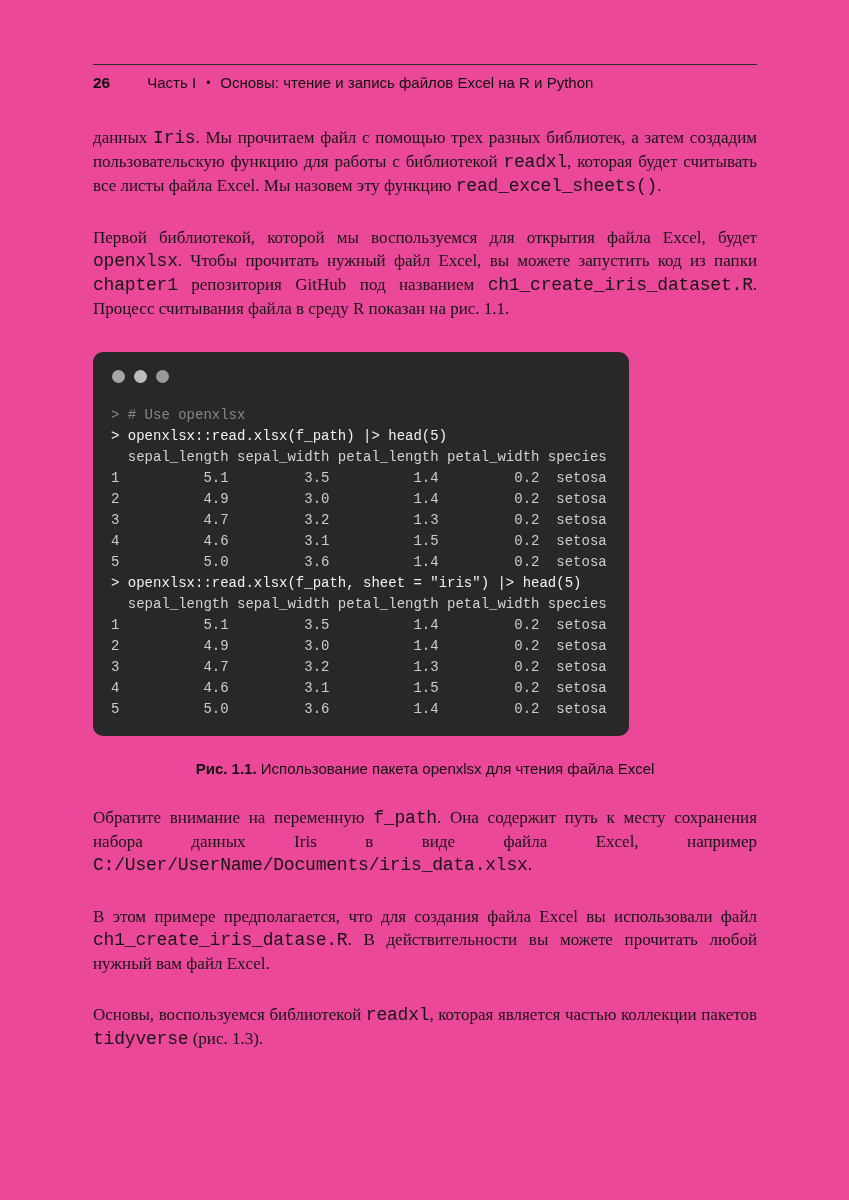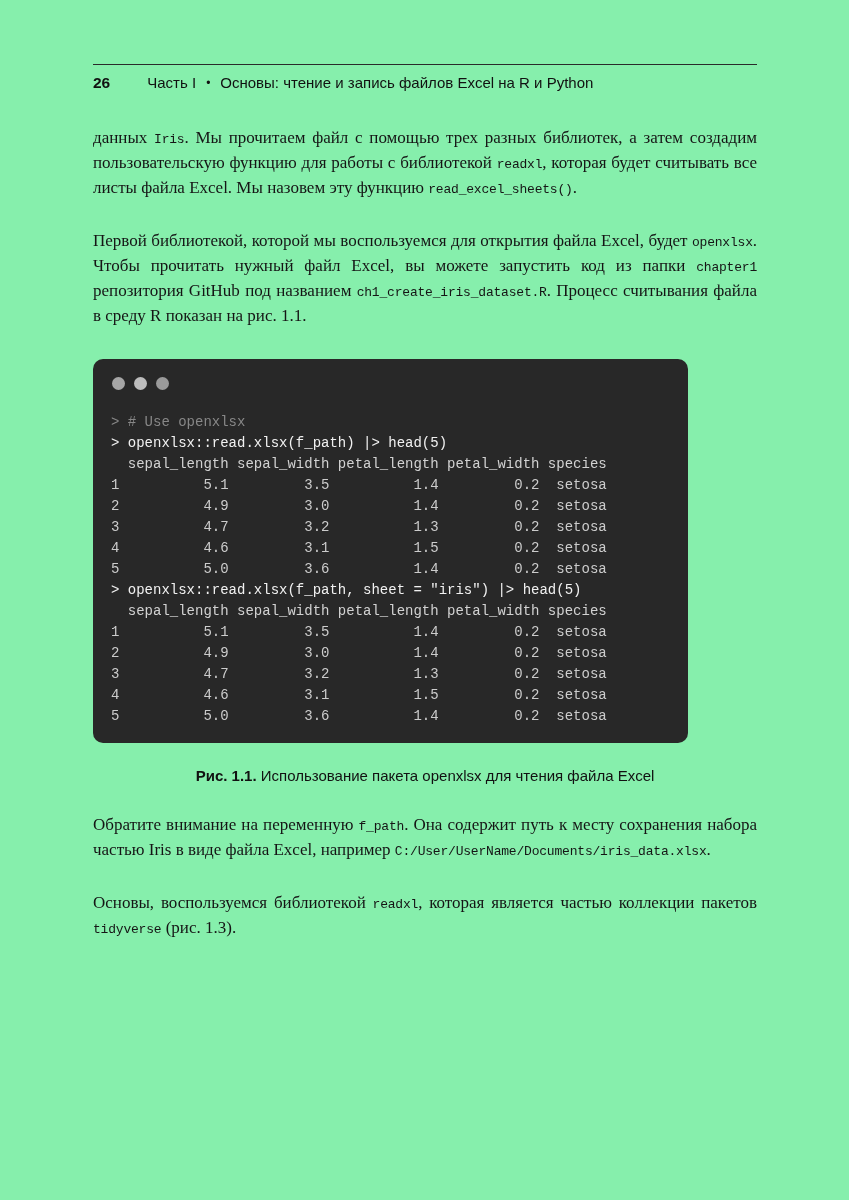--- a/index.html
+++ b/index.html
@@ -1,20 +1,20 @@
 <!DOCTYPE html>
 <html><head>
 <meta charset="utf-8">
 <style>
   * { margin:0; padding:0; box-sizing:border-box; }
   html,body { background:#ffffff; }
   body { width:849px; height:1200px; position:relative; }
   .page {
     position:absolute; inset:0;
-    background:#86efac;
+    background:#ec4899;
     overflow:hidden;
     color:#151515;
     font-family:"Liberation Serif", serif;
   }
 
   
   .running-head {
     position:absolute;
     top:64px; left:93px; width:664px;
     border-top:1.5px solid #2a2a2a;
@@ -32,28 +32,28 @@
   .body-col {
     position:absolute;
     top:126px; left:93px; width:664px;
     font-size:17px; line-height:23px;
     text-align:justify;
     color:#151515;
   }
   .body-col p + p { margin-top:28px; }
   .code {
     font-family:"Liberation Mono", "DejaVu Sans Mono", monospace;
-    font-size:13px;
+    font-size:18px;
     letter-spacing:-0.2px;
   }
 
   
   figure { margin:32px 0 0 0; }
   .terminal {
-    width:595px;
+    width:536px;
     background:#282828;
     border-radius:10px;
     padding:14px 15px 16px 0;
   }
   .traffic-lights { display:flex; gap:9px; padding:4px 0 0 19px; }
   .dot { width:13px; height:13px; border-radius:50%; }
   .dot-1 { background:#a6a6a6; }
   .dot-2 { background:#bdbdbd; }
   .dot-3 { background:#9a9a9a; }
   .terminal-output {
@@ -105,17 +105,18 @@
           <span class="dot dot-2"></span>
           <span class="dot dot-3"></span>
         </div>
         <div class="terminal-output"><div class="tl comment">&gt; # Use openxlsx</div><div class="tl command">&gt; openxlsx::read.xlsx(f_path) |&gt; head(5)</div><div class="tl header">  sepal_length sepal_width petal_length petal_width species</div><div class="tl row">1          5.1         3.5          1.4         0.2  setosa</div><div class="tl row">2          4.9         3.0          1.4         0.2  setosa</div><div class="tl row">3          4.7         3.2          1.3         0.2  setosa</div><div class="tl row">4          4.6         3.1          1.5         0.2  setosa</div><div class="tl row">5          5.0         3.6          1.4         0.2  setosa</div><div class="tl command">&gt; openxlsx::read.xlsx(f_path, sheet = "iris") |&gt; head(5)</div><div class="tl header">  sepal_length sepal_width petal_length petal_width species</div><div class="tl row">1          5.1         3.5          1.4         0.2  setosa</div><div class="tl row">2          4.9         3.0          1.4         0.2  setosa</div><div class="tl row">3          4.7         3.2          1.3         0.2  setosa</div><div class="tl row">4          4.6         3.1          1.5         0.2  setosa</div><div class="tl row">5          5.0         3.6          1.4         0.2  setosa</div></div>
       </div>
       <figcaption>
         <span class="cap-label">Рис. 1.1.</span><span> Использование пакета openxlsx для чтения файла Excel</span>
       </figcaption>
     </figure>
 
-    <p class="after-figure"><span>Обратите внимание на переменную </span><span class="code">f_path</span><span>. Она содержит путь к месту сохранения набора частью Iris в виде файла Excel, например </span><span class="code">C:/User/UserName/Documents/iris_data.xlsx</span><span>.</span></p>
+    <p class="after-figure"><span>Обратите внимание на переменную </span><span class="code">f_path</span><span>. Она содержит путь к месту сохранения набора данных Iris в виде файла Excel, например </span><span class="code">C:/User/UserName/Documents/iris_data.xlsx</span><span>.</span></p>
+    <p><span>В этом примере предполагается, что для создания файла Excel вы использовали файл </span><span class="code">ch1_create_iris_datase.R</span><span>. В действительности вы можете прочитать любой нужный вам файл Excel.</span></p>
     <p><span>Основы, воспользуемся библиотекой </span><span class="code">readxl</span><span>, которая является частью коллекции пакетов </span><span class="code">tidyverse</span><span> (рис. 1.3).</span></p>
 
   </main>
 </div>
 
 </body></html>

